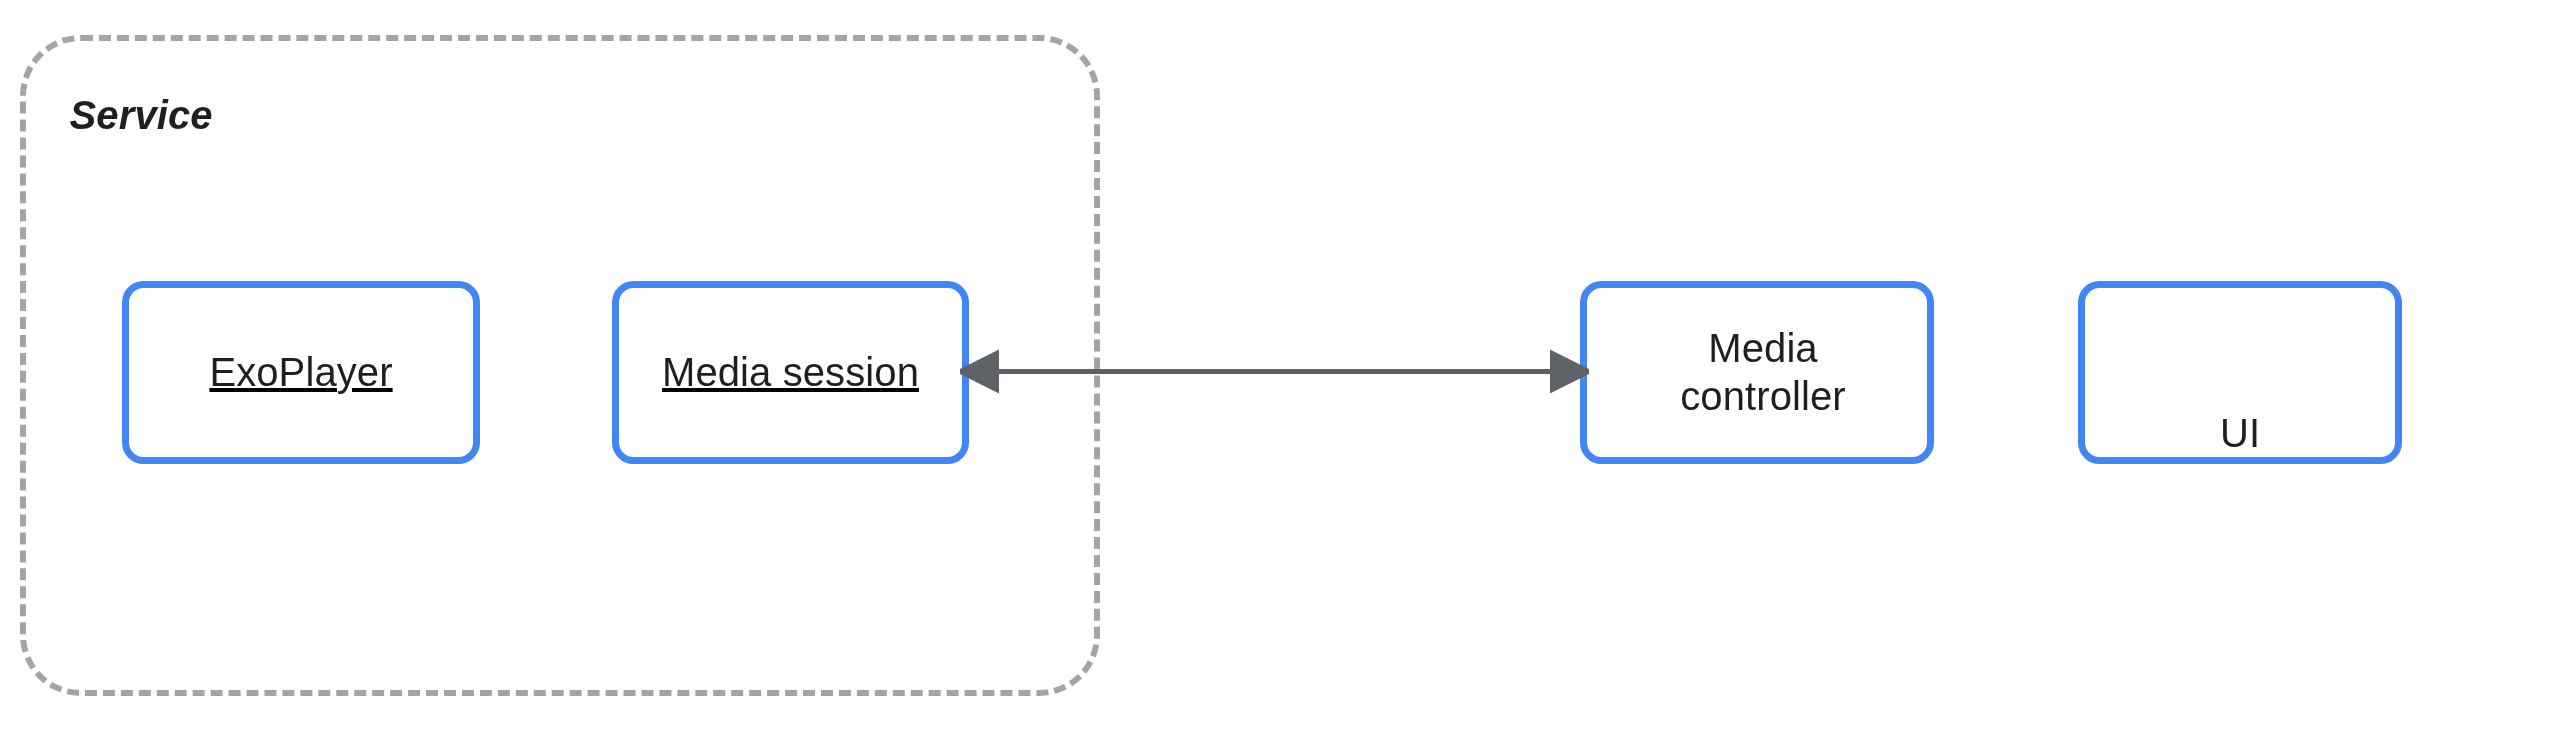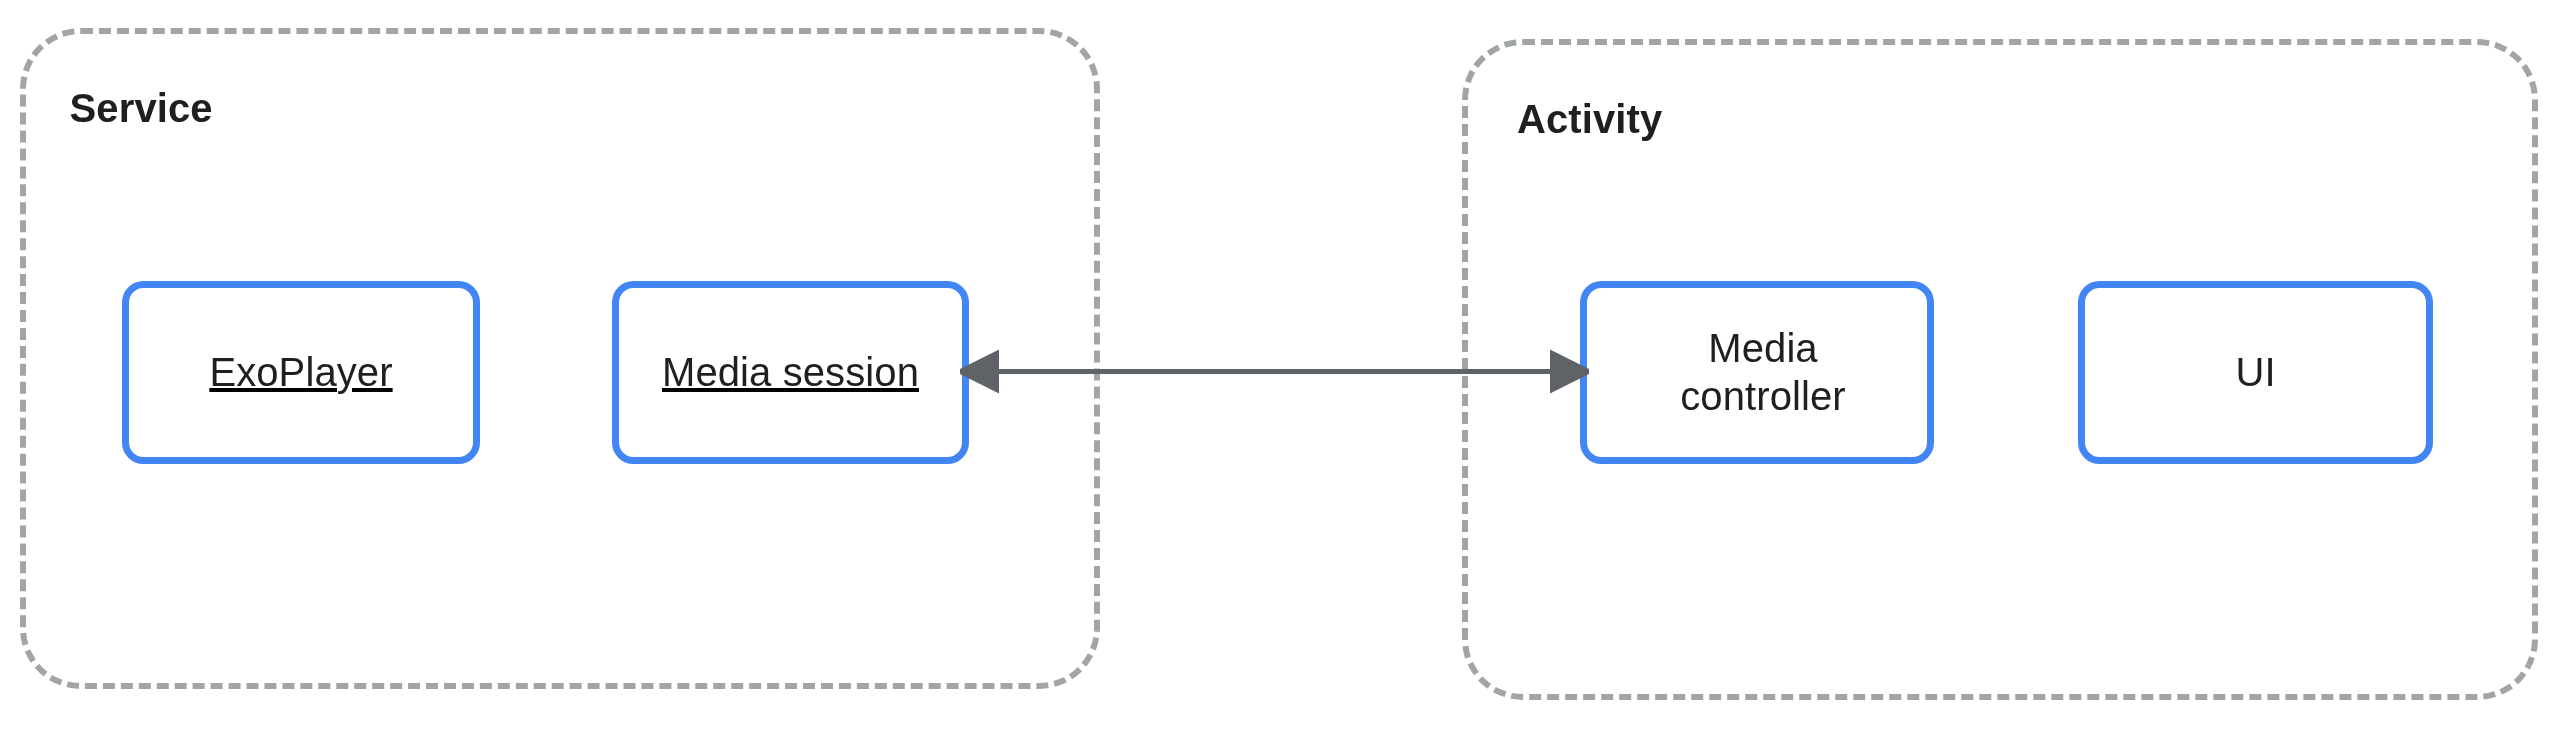--- a/index.html
+++ b/index.html
@@ -24,23 +24,24 @@
   
   .container-group {
     position: absolute;
     box-sizing: border-box;
     border: 6.9px dashed #a1a5a8;
     border-radius: 61px;
     background: transparent;
   }
   #service-container {
     left: 19.6px;
-    top: 28px;
+    top: 35px;
     width: 1080px;
     height: 661px;
+    font-style: italic;
   }
   #activity-container {
     left: 1462px;
     top: 39px;
     width: 1076px;
     height: 661px;
   }
 
   .container-label {
     position: absolute;
@@ -78,44 +79,41 @@
     font-size: 40px;
     font-weight: 400;
     color: #1f1f1f;
     line-height: 1.18;
     letter-spacing: 0.1px;
   }
 
   #box-exoplayer       { left: 122px;  width: 358px; text-decoration: underline; }
   #box-media-session   { left: 612px;  width: 357px; text-decoration: underline; }
   #box-media-controller{ left: 1580px; width: 354px; padding-left: 12px; }
-  #box-ui              { left: 2078px; width: 355px; }
+  #box-ui              { left: 2078px; width: 324px; align-items: flex-end; }
 
   
   #connector-media-session-media-controller {
     position: absolute;
     left: 960px;
     top: 341px;
     width: 629px;
     height: 61px;
     pointer-events: none;
   }
 </style>
 </head>
 <body>
 
 <div id="diagram-canvas">
 
   <div id="service-container" class="container-group">
     <span class="container-label">Service</span>
   </div>
 
-  <div id="activity-container" class="container-group">
-    <span class="container-label">Activity</span>
-  </div>
 
   <div id="box-exoplayer" class="component-box">
     <span class="component-label">ExoPlayer</span>
   </div>
 
   <div id="box-media-session" class="component-box">
     <span class="component-label">Media session</span>
   </div>
 
   <div id="box-media-controller" class="component-box">

